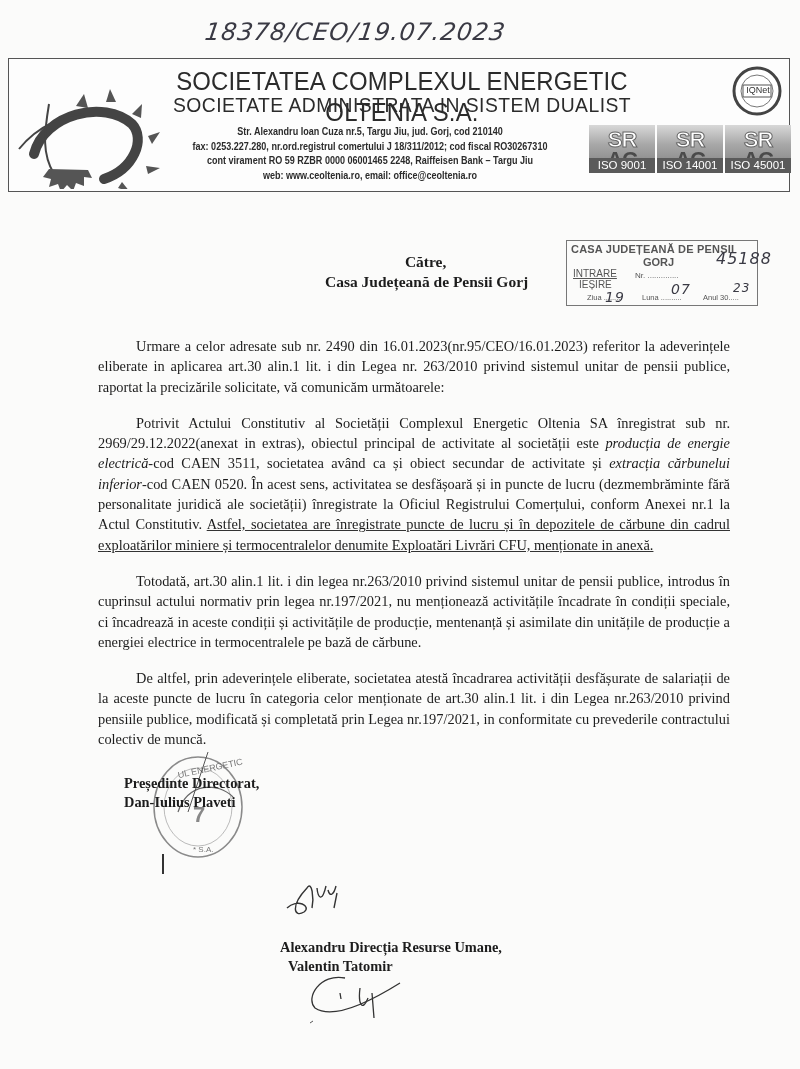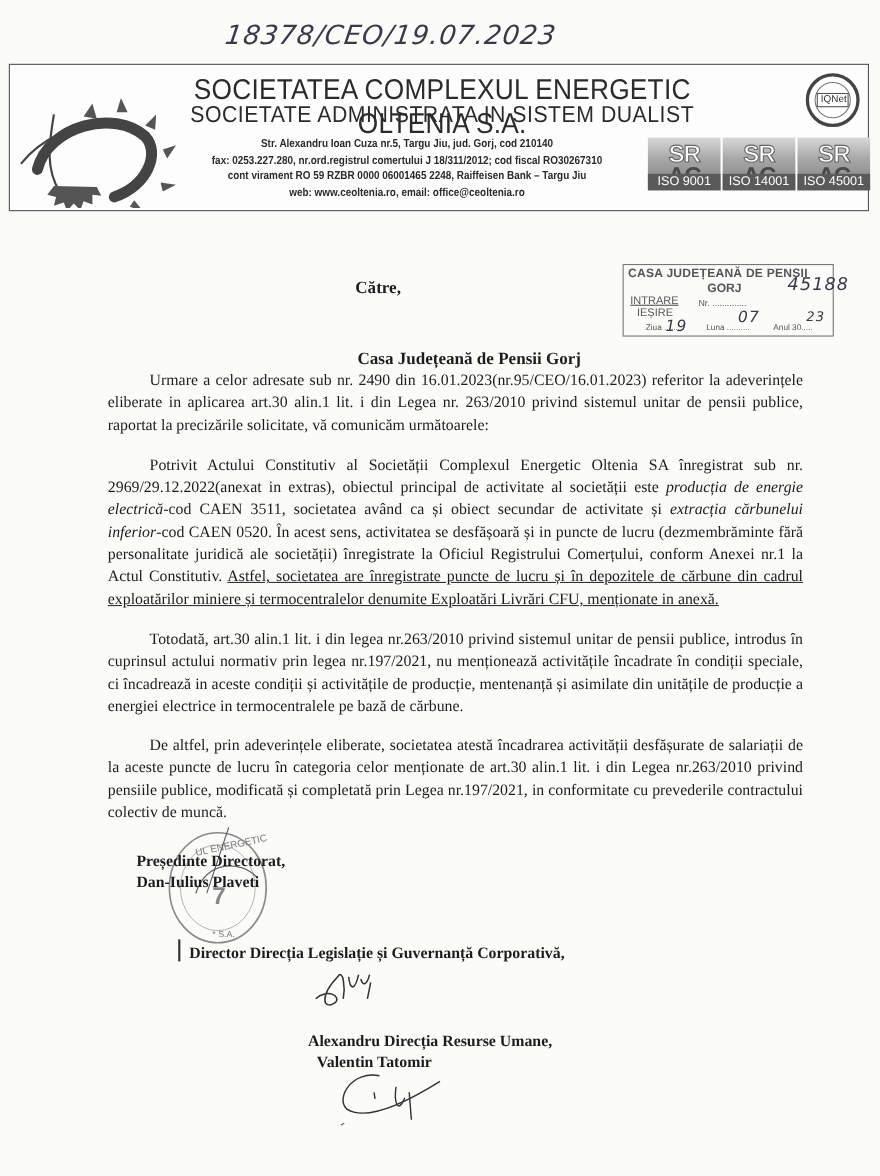--- a/index.html
+++ b/index.html
@@ -18,22 +18,22 @@
   .logo { left: 14px; top: 84px; }
   .iqnet { left: 732px; top: 66px; width: 50px; height: 50px; }
   .iso-row { left: 589px; top: 125px; display: flex; gap: 2px; }
   .iso { width: 66px; height: 48px; background: linear-gradient(#d8d8d8, #a8a8a8 40%, #7c7c7c); position: relative; }
   .iso .sr { position: absolute; top: 2px; width: 100%; text-align: center; font-family: "Liberation Sans", sans-serif;
              font-size: 22px; font-weight: bold; color: #fff; -webkit-text-stroke: 1px #666; letter-spacing: -1px; }
   .iso .ac { position: absolute; top: 22px; width: 100%; text-align: center; font-family: "Liberation Sans", sans-serif;
              font-size: 22px; font-weight: bold; color: #4a4a4a; letter-spacing: -1px; }
   .iso .lbl { position: absolute; bottom: 0; width: 100%; height: 15px; background: #5a5a5a; color: #fff; text-align: center;
               font-family: "Liberation Sans", sans-serif; font-size: 11.5px; line-height: 15px; }
-  .catre { left: 323px; top: 252px; font-weight: bold; font-size: 15.5px; line-height: 20px; }
-  .catre div + div { padding-left: 2px; margin-top: 45px; }
+  .catre { left: 323px; top: 252px; font-weight: bold; font-size: 15.5px; line-height: 20px; text-align: center; }
+  .catre div + div { padding-left: 2px; }
   .stamp { left: 566px; top: 240px; width: 190px; height: 64px; border: 1.3px solid #777; font-family: "Liberation Sans", sans-serif; color: #555; }
   .stamp .t1 { position: absolute; top: 2px; left: 4px; font-size: 11px; font-weight: bold; letter-spacing: 0.2px; text-align: center; }
   .stamp .t2 { position: absolute; top: 15px; left: 76px; font-size: 11px; font-weight: bold; }
   .stamp .hw1 { position: absolute; top: 8px; left: 117px; font-size: 16px; margin-left: 32px; }
   .stamp .in { position: absolute; top: 27px; left: 6px; font-size: 10px; text-decoration: underline; }
   .stamp .nr { position: absolute; top: 30px; left: 68px; font-size: 8px; }
   .stamp .ies { position: absolute; top: 38px; left: 12px; font-size: 10px; }
   .stamp .ziua { position: absolute; top: 52px; left: 20px; font-size: 7.5px; }
   .stamp .luna { position: absolute; top: 52px; left: 75px; font-size: 7.5px; }
   .stamp .anul { position: absolute; top: 52px; left: 136px; font-size: 7.5px; }
@@ -152,21 +152,20 @@
 </div>
 
 <div class="abs sig1">
   <div>Președinte Directorat,</div>
   <div>Dan-Iulius Plaveti</div>
 </div>
 
 <div class="abs vbar"></div>
 
 <div class="abs sig2">
-  <div>Director Direcția Legislație și Guvernanță Corporativă,</div>
 </div>
 <div class="abs" style="left:282px;top:868px;">
   <svg width="70" height="50" viewBox="0 0 70 50">
     <path d="M5,40 C15,30 30,38 22,44 C12,50 8,38 25,20 C30,12 32,30 30,40 M35,20 C36,30 40,35 44,18 M46,22 C48,30 52,26 54,18 M55,25 L52,40" fill="none" stroke="#333" stroke-width="1.4"></path>
   </svg>
 </div>
 
 <div class="abs sig3">
   <div>Alexandru Direcția Resurse Umane,</div>
   <div class="n">Valentin Tatomir</div>

